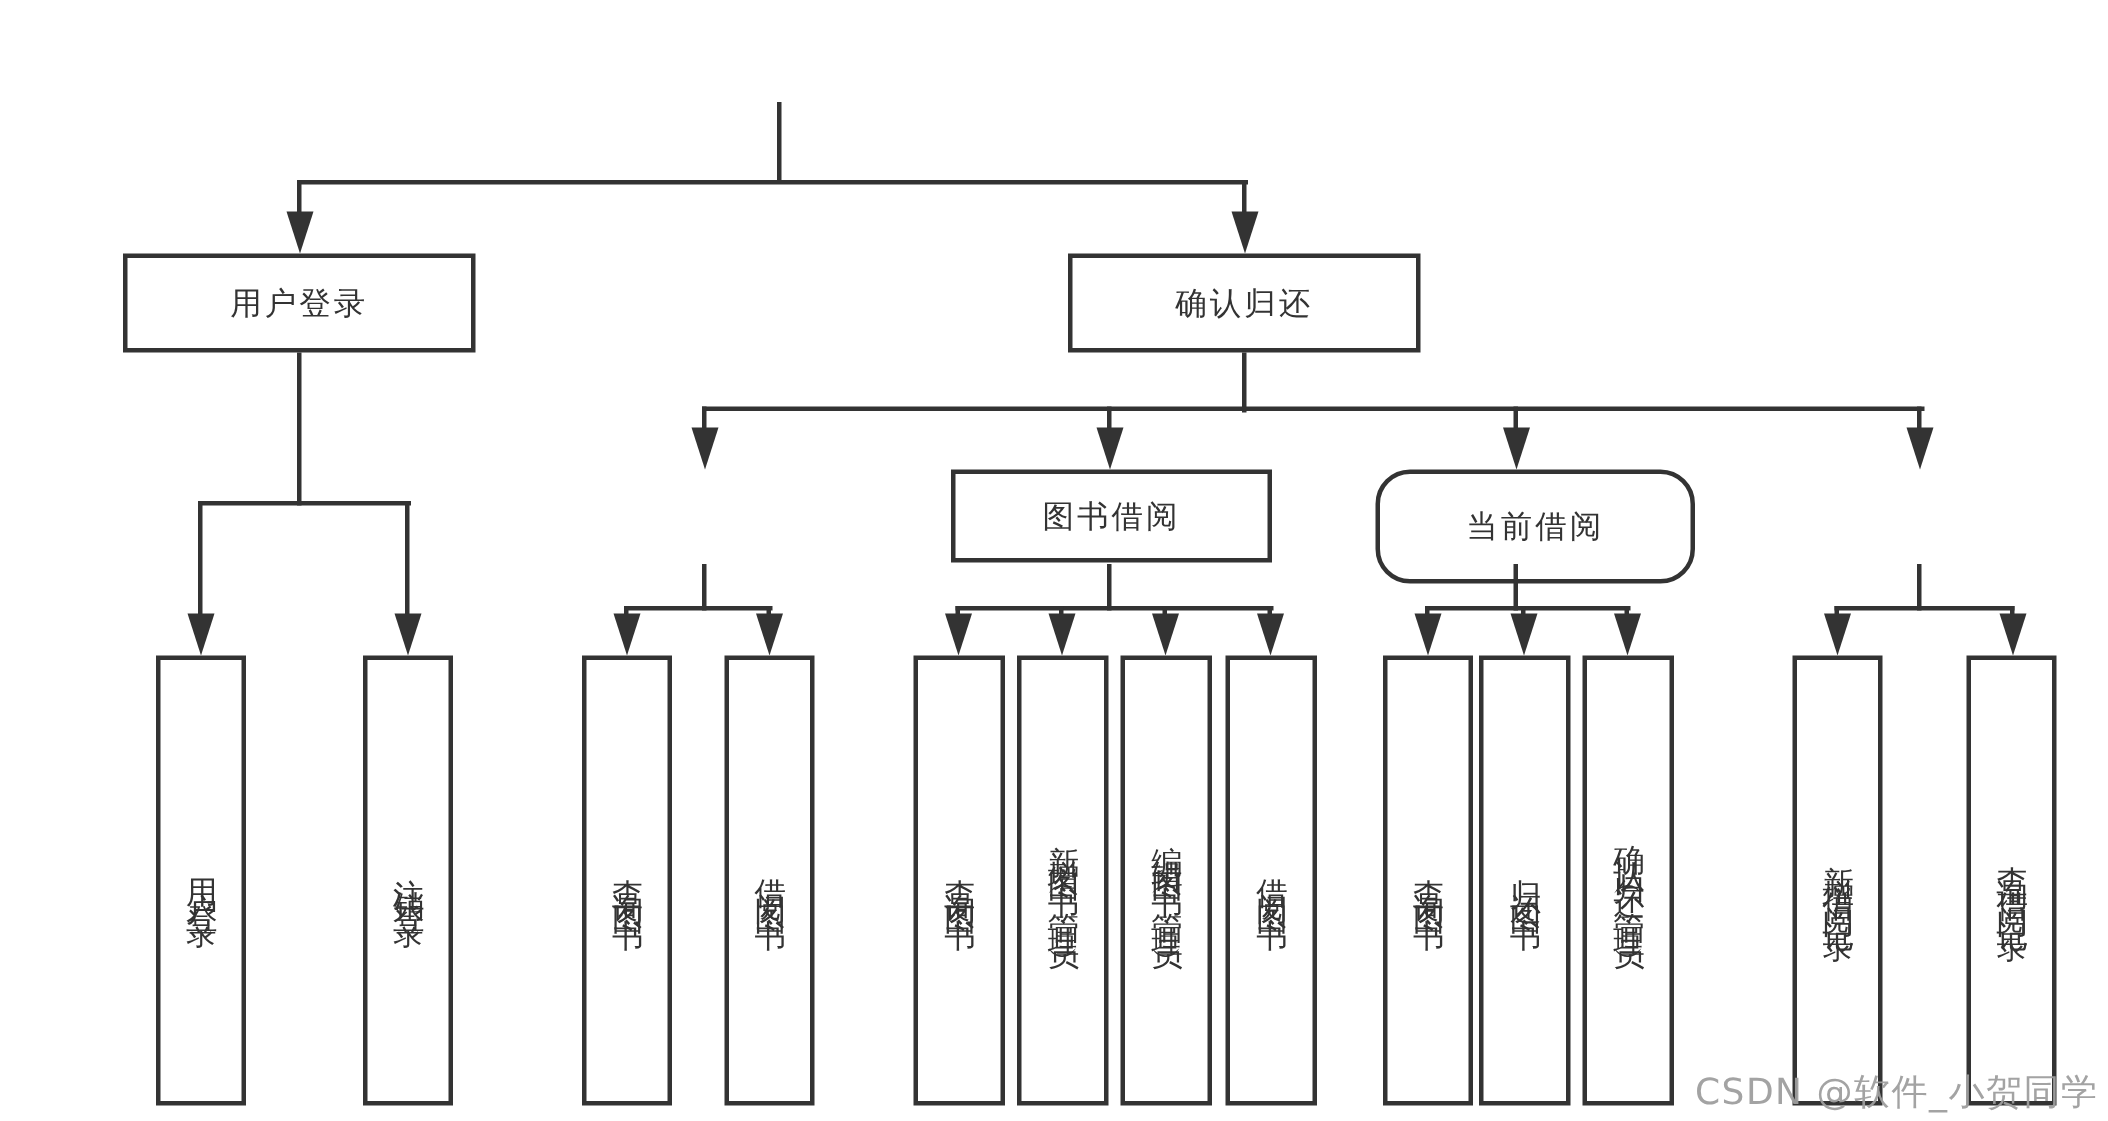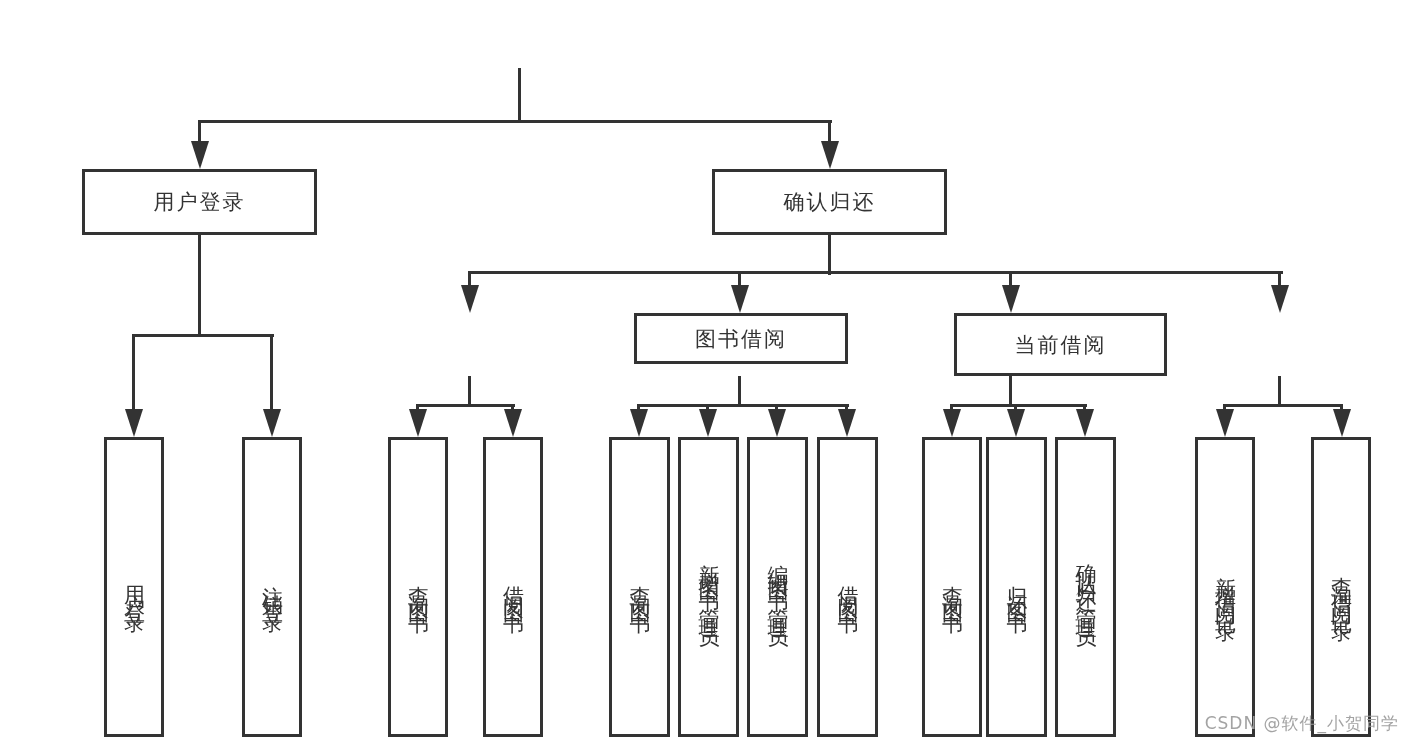--- a/index.html
+++ b/index.html
@@ -38,21 +38,21 @@
     position: absolute;
     width: 0; height: 0;
     border-left: 9px solid transparent;
     border-right: 9px solid transparent;
     border-top: 28px solid #333333;
   }
   .watermark {
     position: absolute;
     top: 712px;
     right: 6px;
-    font-size: 17px;
+    font-size: 24px;
     letter-spacing: 1px;
     color: rgba(158, 158, 158, 0.95);
     white-space: nowrap;
     z-index: 5;
   }
 </style>
 </head>
 <body>
 
 <div id="canvas">
@@ -79,22 +79,22 @@
   <div class="hl" style="left:468px; top:271px; width:815px;"></div>
   <div class="vl" style="left:468px; top:271px; height:18px;"></div>
   <div class="arrow" style="left:461px; top:285px;"></div>
   <div class="vl" style="left:738px; top:271px; height:18px;"></div>
   <div class="arrow" style="left:731px; top:285px;"></div>
   <div class="vl" style="left:1009px; top:271px; height:18px;"></div>
   <div class="arrow" style="left:1002px; top:285px;"></div>
   <div class="vl" style="left:1278px; top:271px; height:18px;"></div>
   <div class="arrow" style="left:1271px; top:285px;"></div>
 
-  <div class="box hbox" style="left:634px; top:313px; width:214px; height:51px;">图书借阅</div>
-  <div class="box hbox" style="left:954px; top:313px; width:213px; height:63px;">当前借阅</div>
+  <div class="box hbox" style="left:634px; top:313px; width:214px; height:62px;">图书借阅</div>
+  <div class="box hbox" style="left:917px; top:313px; width:213px; height:76px;border-radius:23px;">当前借阅</div>
 
   <div class="vl" style="left:468px; top:376px; height:31px;"></div>
   <div class="hl" style="left:416px; top:404px; width:99px;"></div>
   <div class="vl" style="left:416px; top:404px; height:10px;"></div>
   <div class="arrow" style="left:409px; top:409px;"></div>
   <div class="vl" style="left:511px; top:404px; height:10px;"></div>
   <div class="arrow" style="left:504px; top:409px;"></div>
 
   <div class="vl" style="left:738px; top:376px; height:31px;"></div>
   <div class="hl" style="left:637px; top:404px; width:212px;"></div>

